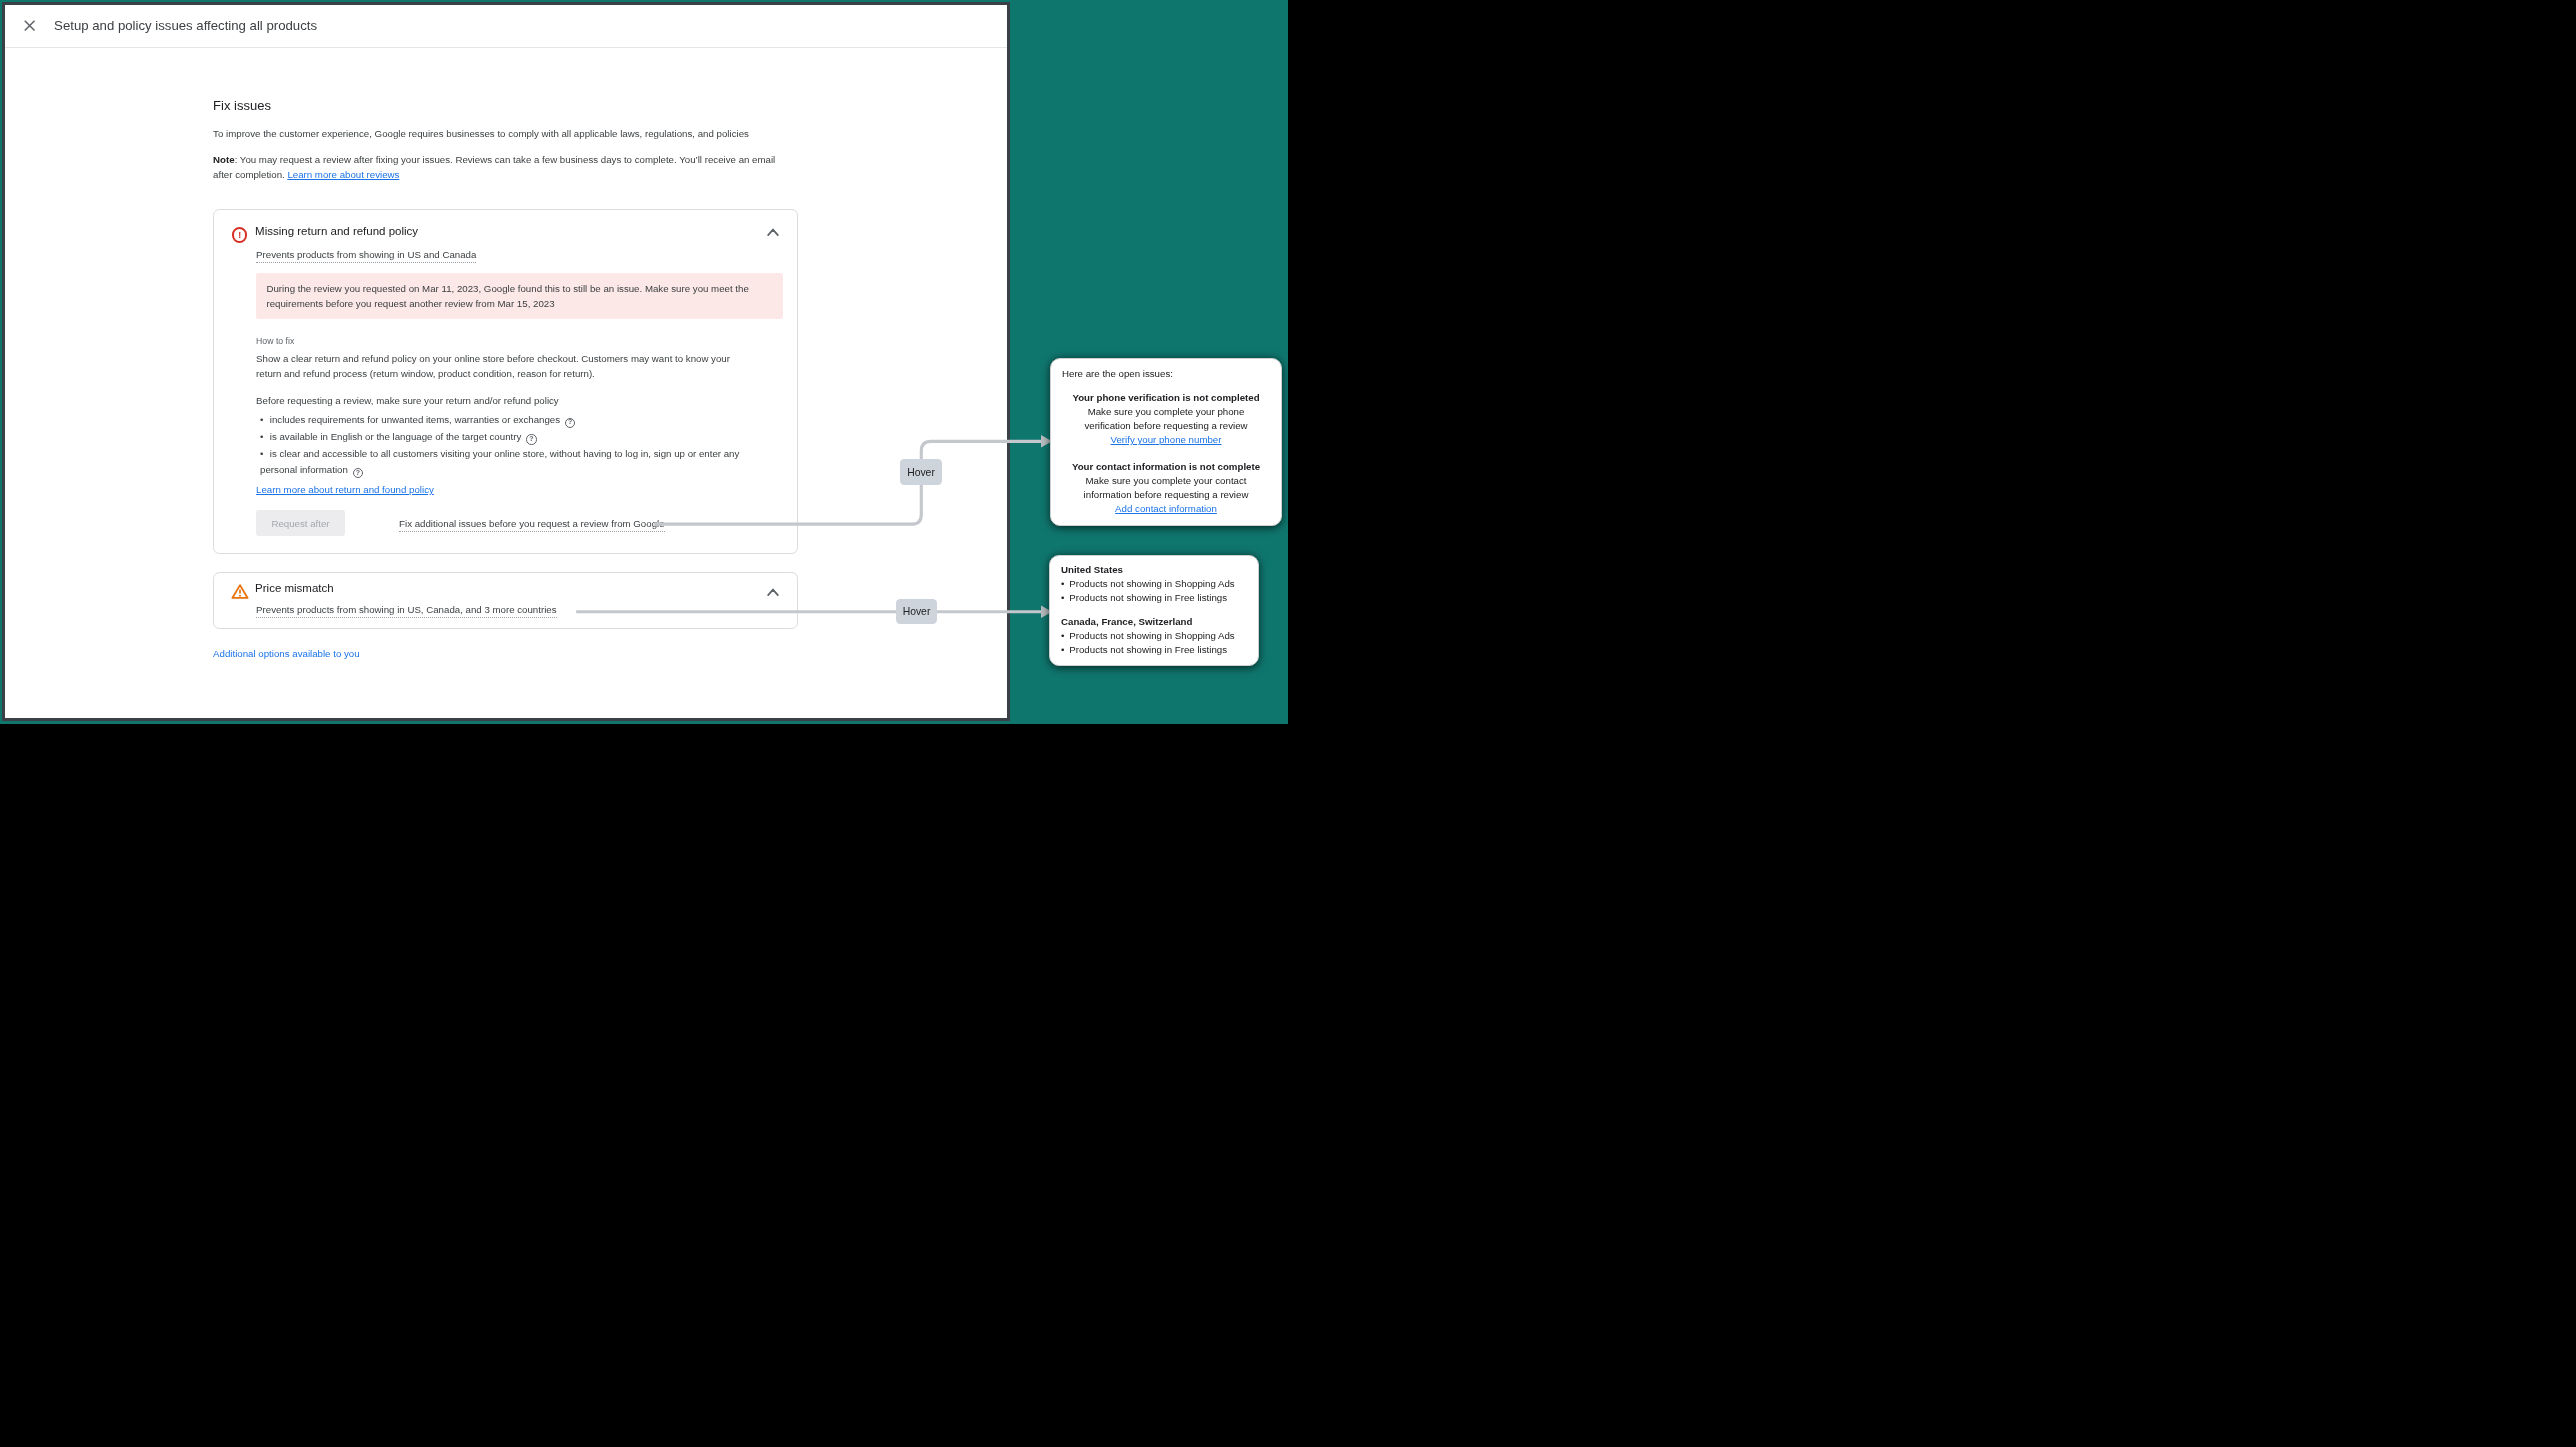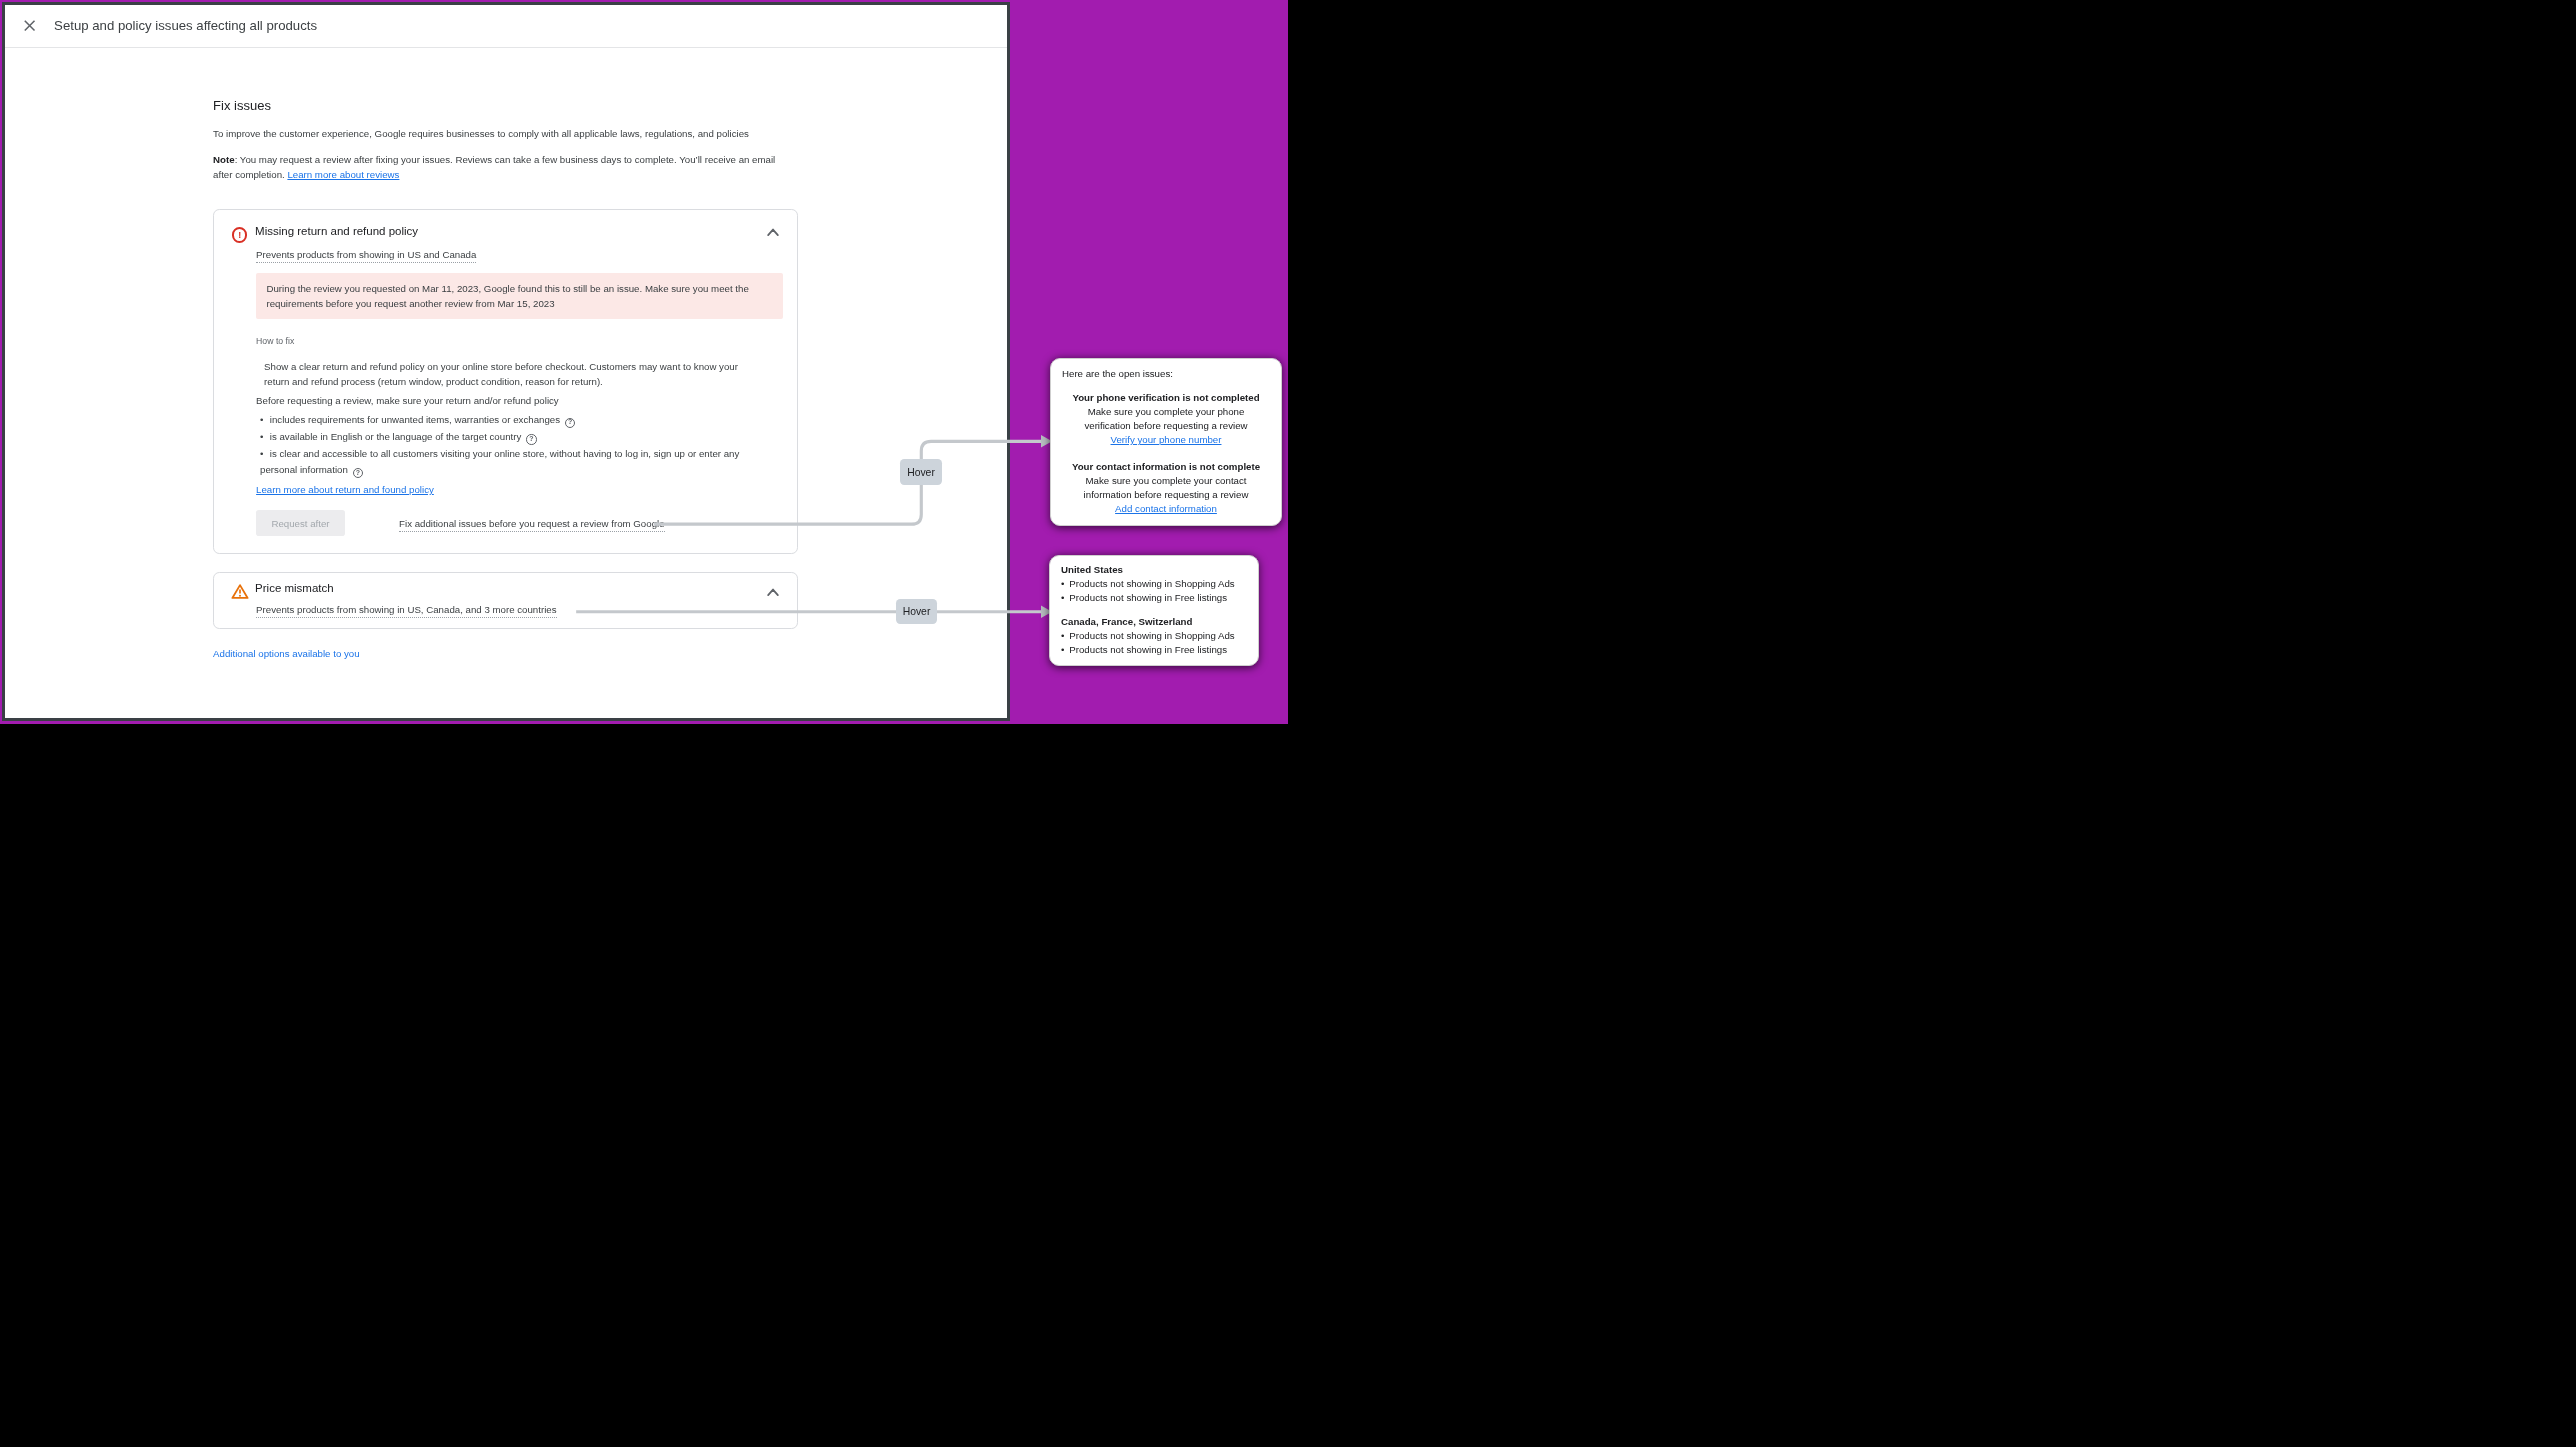--- a/index.html
+++ b/index.html
@@ -1,17 +1,17 @@
 <!DOCTYPE html>
 <html style="font-size:11px"><head>
 <meta charset="utf-8">
 <style>
   html,body{margin:0;padding:0;background:#000;}
   .stage{
-    position:relative;width:1288px;height:724px;background:#a21caf;overflow:hidden;
+    position:relative;width:1288px;height:724px;background:#0f766e;overflow:hidden;
     font-family:"Liberation Sans","DejaVu Sans",sans-serif;color:#3c4043;
     -webkit-font-smoothing:antialiased;
   }
   
   .dialog{
     position:absolute;left:2.1px;top:2.1px;width:1008px;height:719px;
     box-sizing:border-box;border:3.5px solid #3a4045;background:#fff;z-index:1;
   }
   .dlg-header{position:absolute;left:0;top:0;right:0;height:42px;border-bottom:0.7px solid #e4e5e7;background:#fff;}
   .dlg-title{position:absolute;left:49px;top:0;margin:0;font-size:13.2px;font-weight:400;color:#3c4043;line-height:42px;}
@@ -30,21 +30,21 @@
   .card-title{position:absolute;margin:0;font-size:11.5px;font-weight:400;color:#202124;}
   .dotted{border-bottom:1.4px dotted #9aa0a6;padding-bottom:2.1px;}
   .card-sub{position:absolute;left:42px;margin:0;font-size:9.7px;color:#3c4043;display:inline-block;}
   .chevron-btn{position:absolute;left:550px;width:18px;height:18px;padding:0;border:0;background:none;cursor:pointer;}
   
   .err-ico{position:absolute;left:18px;top:17.4px;width:15.3px;height:15.3px;box-sizing:border-box;border:2.1px solid #d93025;border-radius:50%;display:flex;align-items:center;justify-content:center;}
   .err-ico .bang{color:#d93025;font-weight:700;font-size:9px;line-height:1;}
   
   .alert-box{position:absolute;left:42px;top:63px;width:527px;box-sizing:border-box;border-radius:2px;background:#fce8e6;padding:7.7px 10.4px;font-size:9.7px;line-height:15.3px;color:#3c4043;white-space:pre-line;}
   .howto-label{position:absolute;left:42px;top:126px;margin:0;font-size:8.7px;color:#5f6368;}
-  .howto-body{position:absolute;left:42px;top:141px;margin:8px;font-size:9.7px;line-height:15.3px;color:#3c4043;white-space:pre-line;}
+  .howto-body{position:absolute;left:42px;top:141px;margin:0;font-size:9.7px;line-height:15.3px;color:#3c4043;white-space:pre-line;}
   .before-text{position:absolute;left:42px;top:185px;margin:0;font-size:9.7px;color:#3c4043;}
   .bullet-list{position:absolute;left:46px;top:202px;margin:0;padding:0;list-style:none;font-size:9.7px;line-height:16.7px;color:#3c4043;}
   .bullet-list li::before{content:"•";margin-right:6.3px;color:#3c4043;}
   .bullet-list li span.bt{white-space:pre-line;}
   .help-ico{display:inline-flex;align-items:center;justify-content:center;width:10.4px;height:10.4px;box-sizing:border-box;border:1px solid #5f6368;border-radius:50%;font-size:7px;font-weight:700;color:#5f6368;margin-left:4.9px;vertical-align:-1.4px;cursor:pointer;}
   .learn-link{position:absolute;left:42px;top:274px;font-size:9.7px;}
   .request-btn{position:absolute;left:42px;top:300px;height:26px;padding:0 15.3px;border:0;border-radius:2.8px;background:#ececee;color:#a3a8ad;font-size:9.7px;font-family:inherit;cursor:default;}
   .fix-additional{position:absolute;left:185px;top:308px;margin:0;font-size:9.7px;color:#3c4043;cursor:default;}
   
   .warn-ico{position:absolute;left:17.4px;top:9.7px;}

